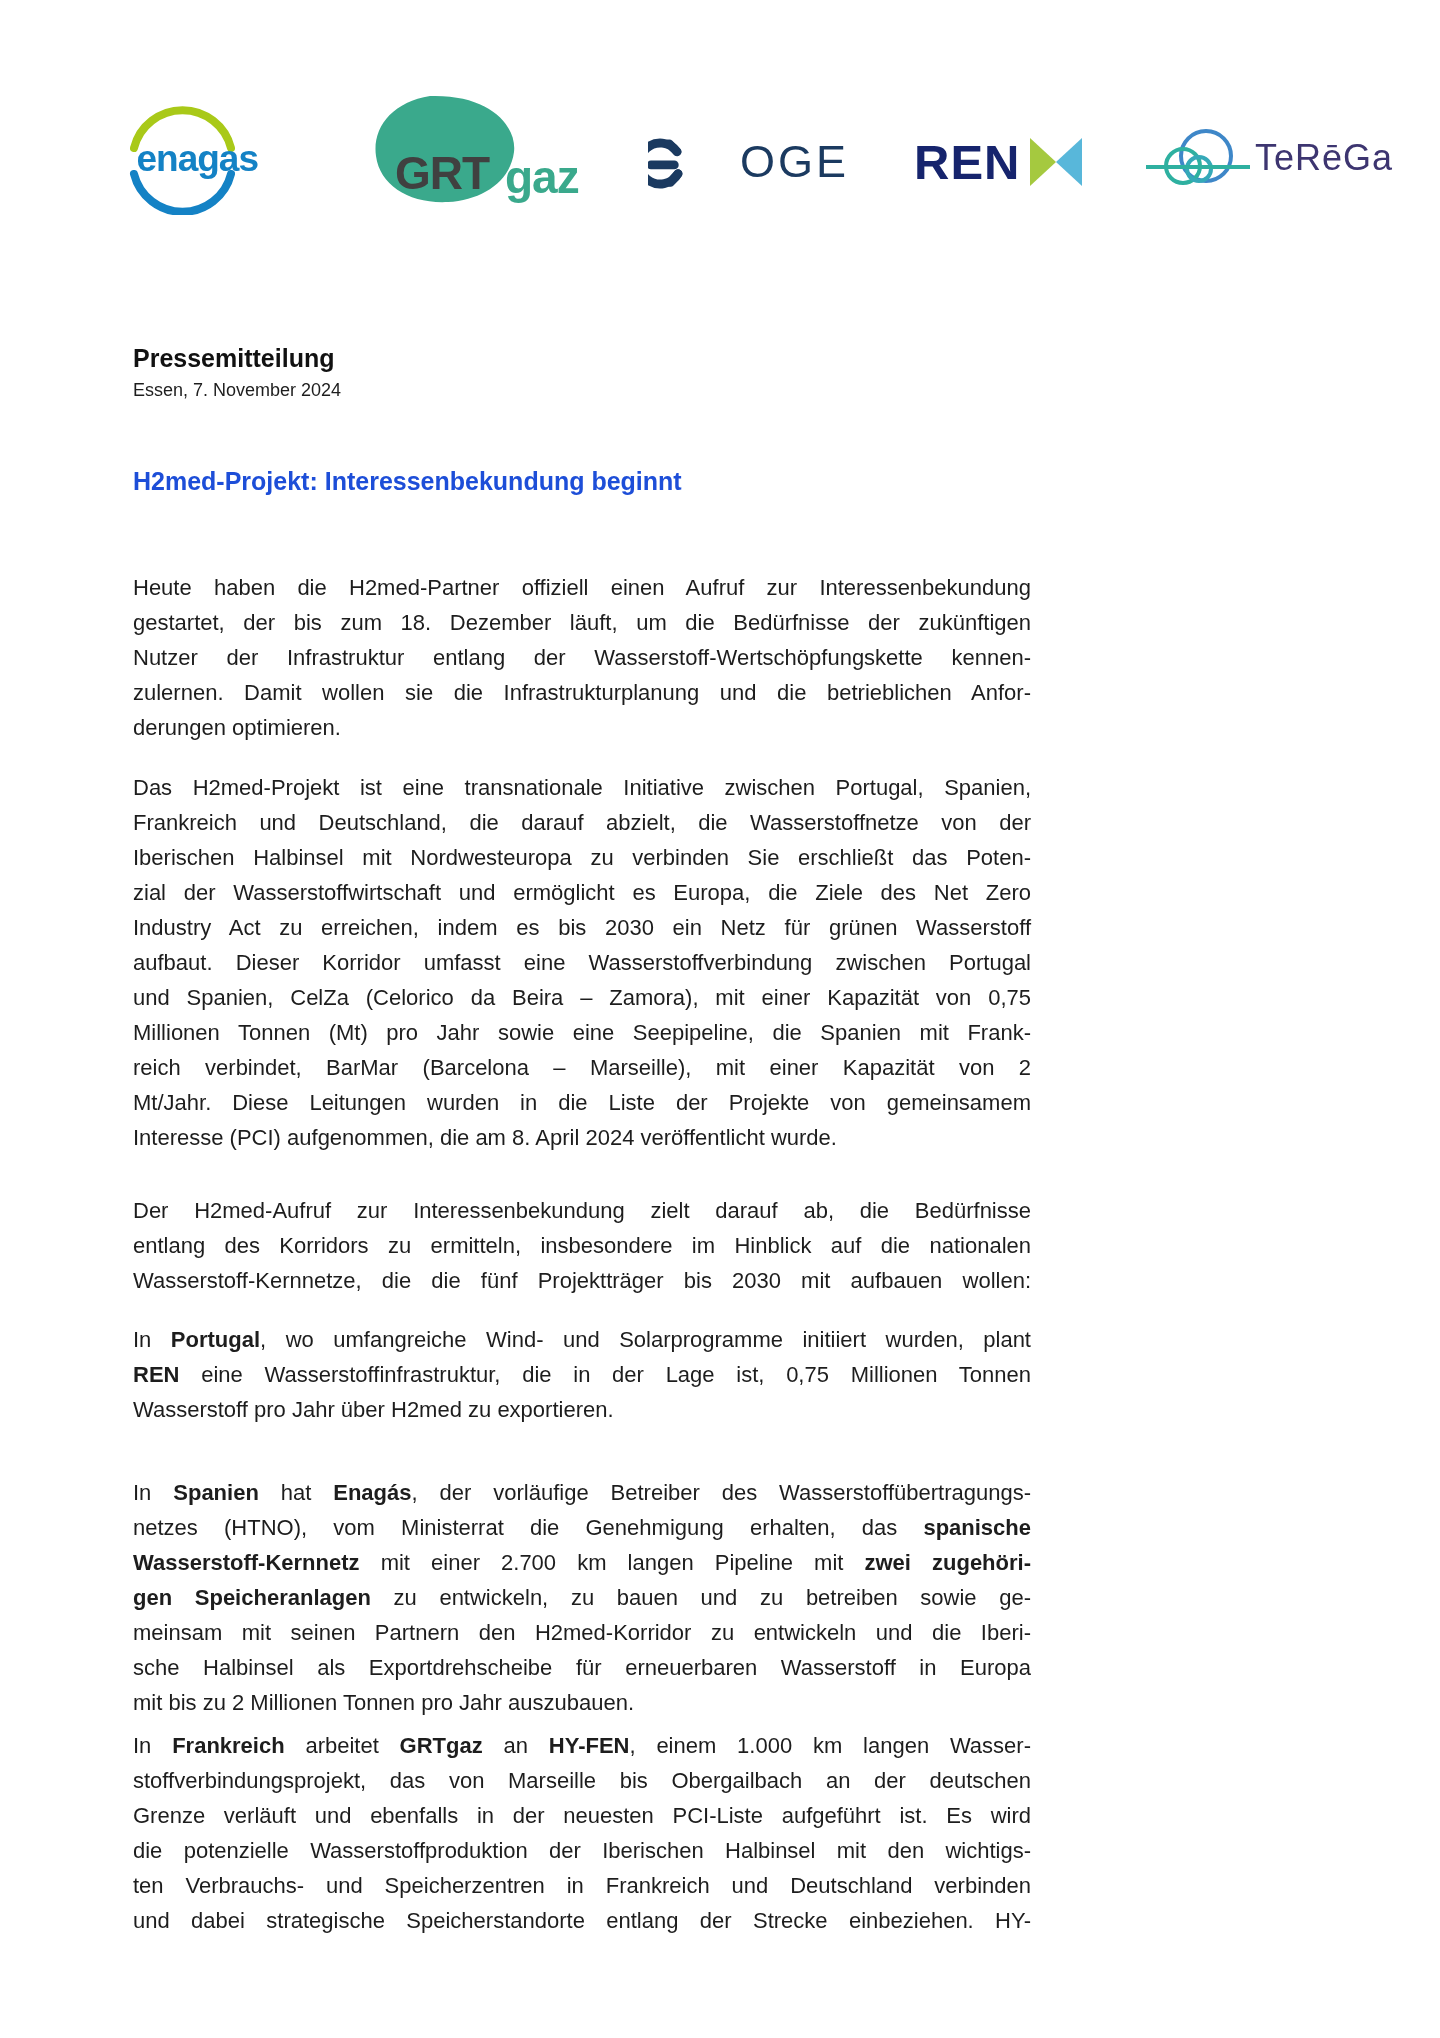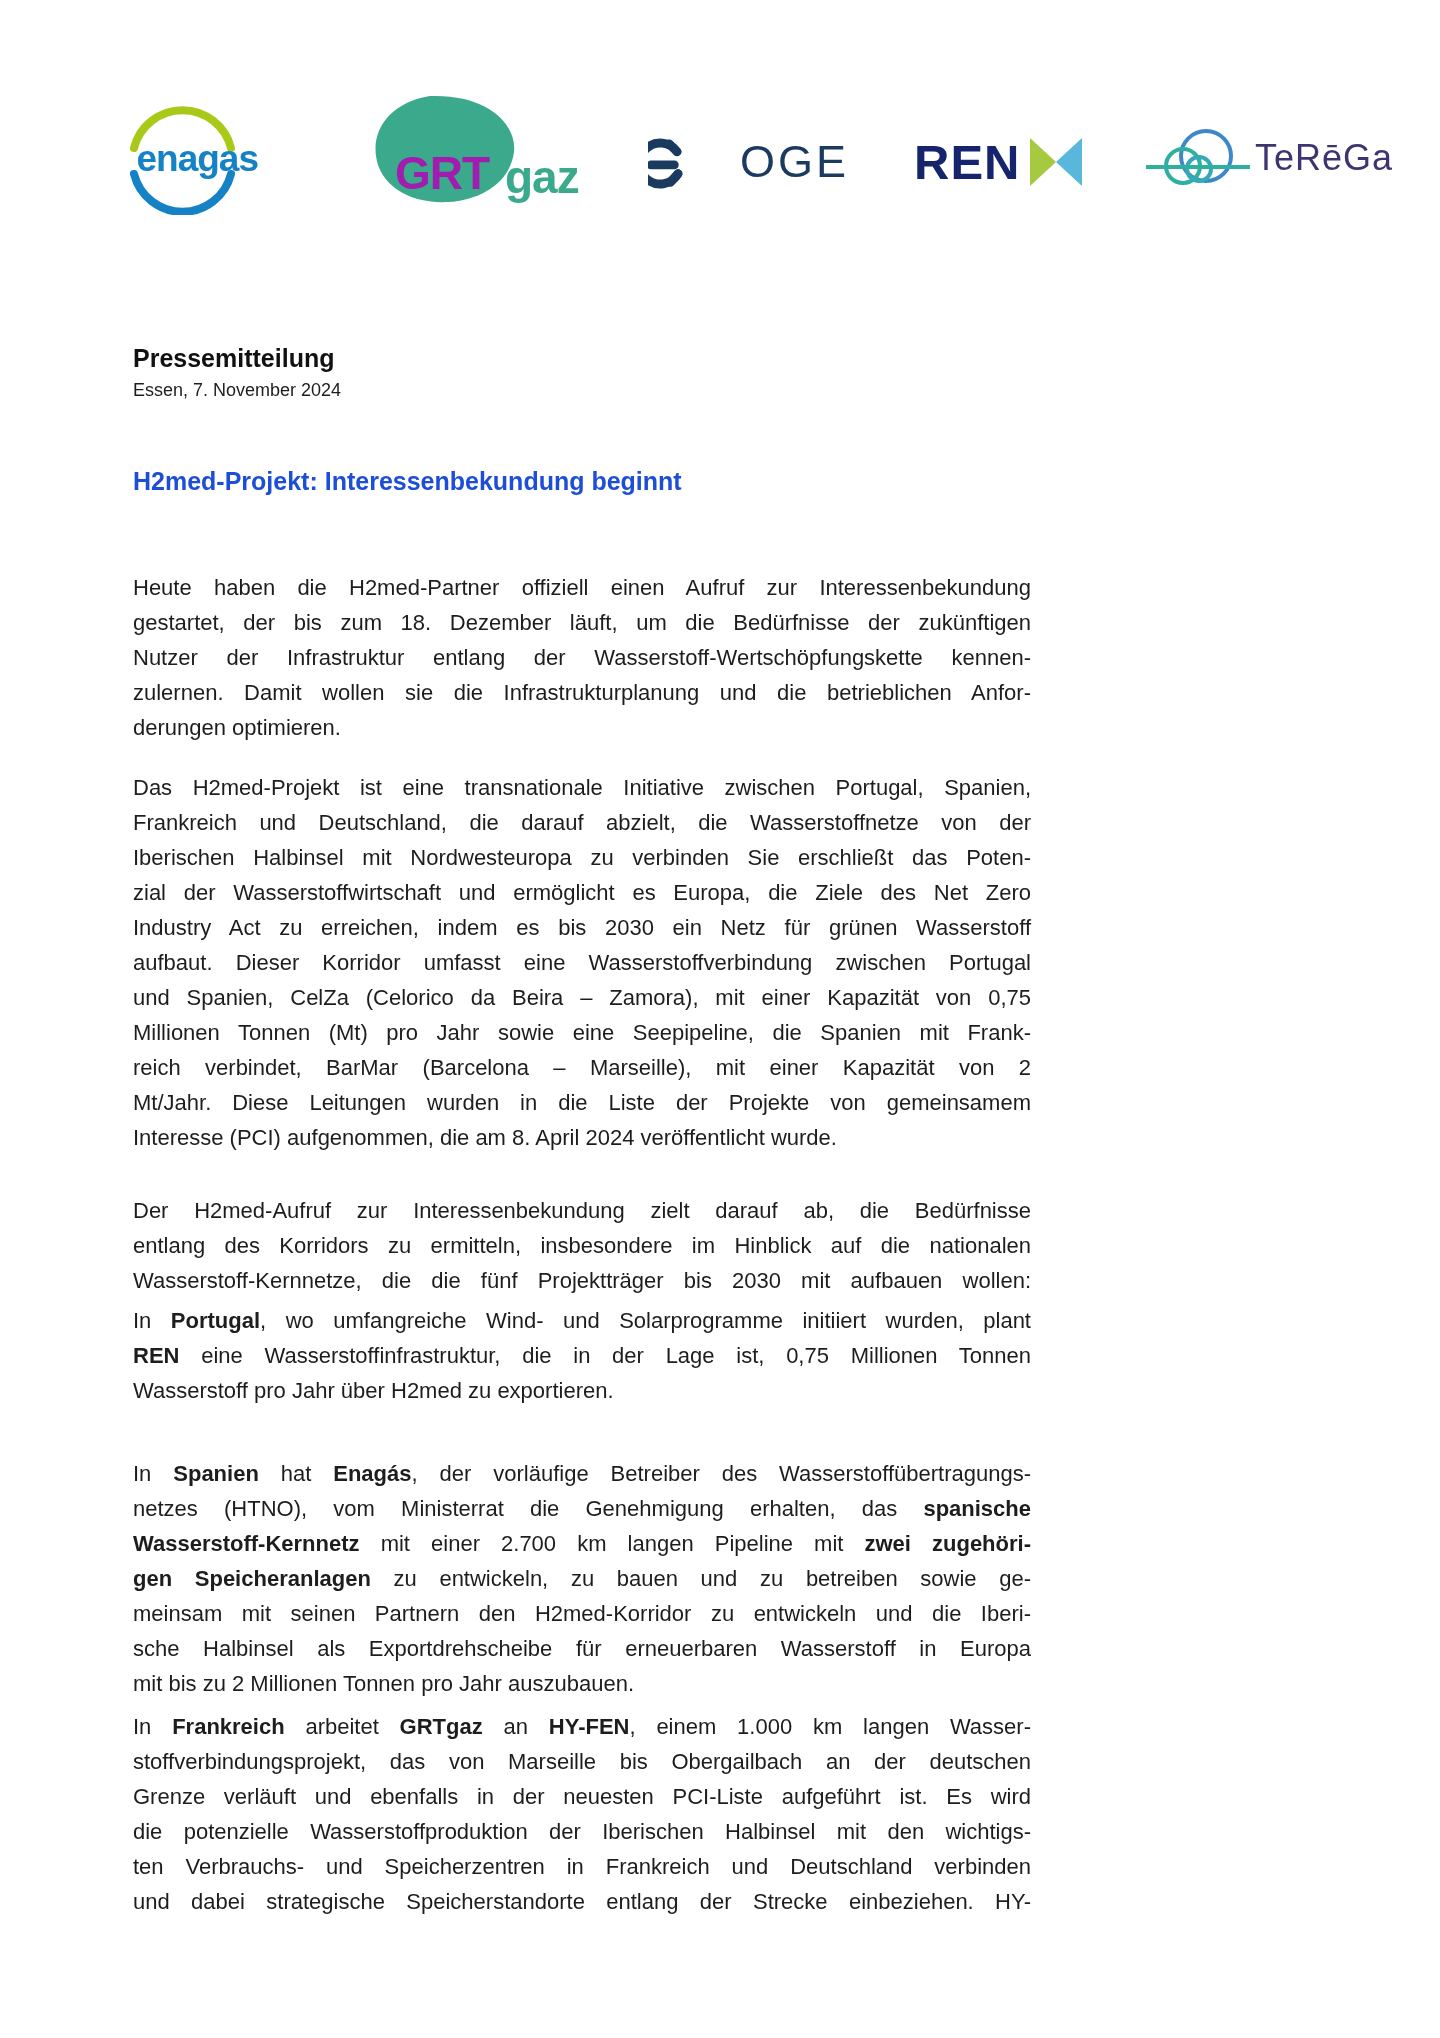--- a/index.html
+++ b/index.html
@@ -29,21 +29,21 @@
   .enagas-text{
     position:absolute;left:0;top:40px;width:152px;text-align:right;
     font-size:37px;font-weight:bold;color:var(--enagas-blue);letter-spacing:-1px;
   }
   .arc-green{stroke:var(--enagas-green);}
   .arc-blue{stroke:var(--enagas-blue);}
 
   .logo-grtgaz{left:368px;top:94px;width:232px;height:120px;}
   .grt-blob{position:absolute;left:0;top:0;width:152px;height:112px;}
   .grt-blob path{fill:var(--grtgaz-green);}
-  .grt-text{position:absolute;left:27px;top:52px;font-size:46px;font-weight:bold;color:#a21caf;letter-spacing:-1px;}
+  .grt-text{position:absolute;left:27px;top:52px;font-size:46px;font-weight:bold;color:#404040;letter-spacing:-1px;}
   .gaz-text{position:absolute;left:137px;top:56px;font-size:46px;font-weight:bold;color:var(--grtgaz-green);letter-spacing:-1px;}
 
   .logo-oge{left:648px;top:130px;display:flex;align-items:center;}
   .oge-icon path,.oge-icon line{stroke:var(--oge-navy);fill:none;stroke-width:9;stroke-linecap:round;}
   .oge-text{font-size:45px;font-weight:normal;color:var(--oge-navy);letter-spacing:3px;margin-left:14px;line-height:64px;}
 
   .logo-ren{left:914px;top:136px;display:flex;align-items:center;}
   .ren-text{font-size:49px;font-weight:bold;color:var(--ren-navy);letter-spacing:1px;line-height:52px;}
   .ren-mark{display:flex;align-items:center;margin-left:10px;}
   .ren-tri-left{width:0;height:0;border-top:24px solid transparent;border-bottom:24px solid transparent;border-left:26px solid var(--ren-green);}
@@ -68,21 +68,21 @@
   .para .line{
     line-height:35px;
     text-align:justify;
     text-align-last:justify;
     white-space:nowrap;
   }
   .para .line.last{text-align-last:left;}
   .para b{font-weight:bold;}
   .article .para:nth-child(2){margin-top:25px;}
   .article .para:nth-child(3){margin-top:38px;}
-  .article .para:nth-child(4){margin-top:5px;}
+  .article .para:nth-child(4){margin-top:24px;}
   .article .para:nth-child(5){margin-top:48px;}
   .article .para:nth-child(6){margin-top:8px;}
 </style>
 </head>
 <body>
 
 <div class="page">
 
   <div>
 

